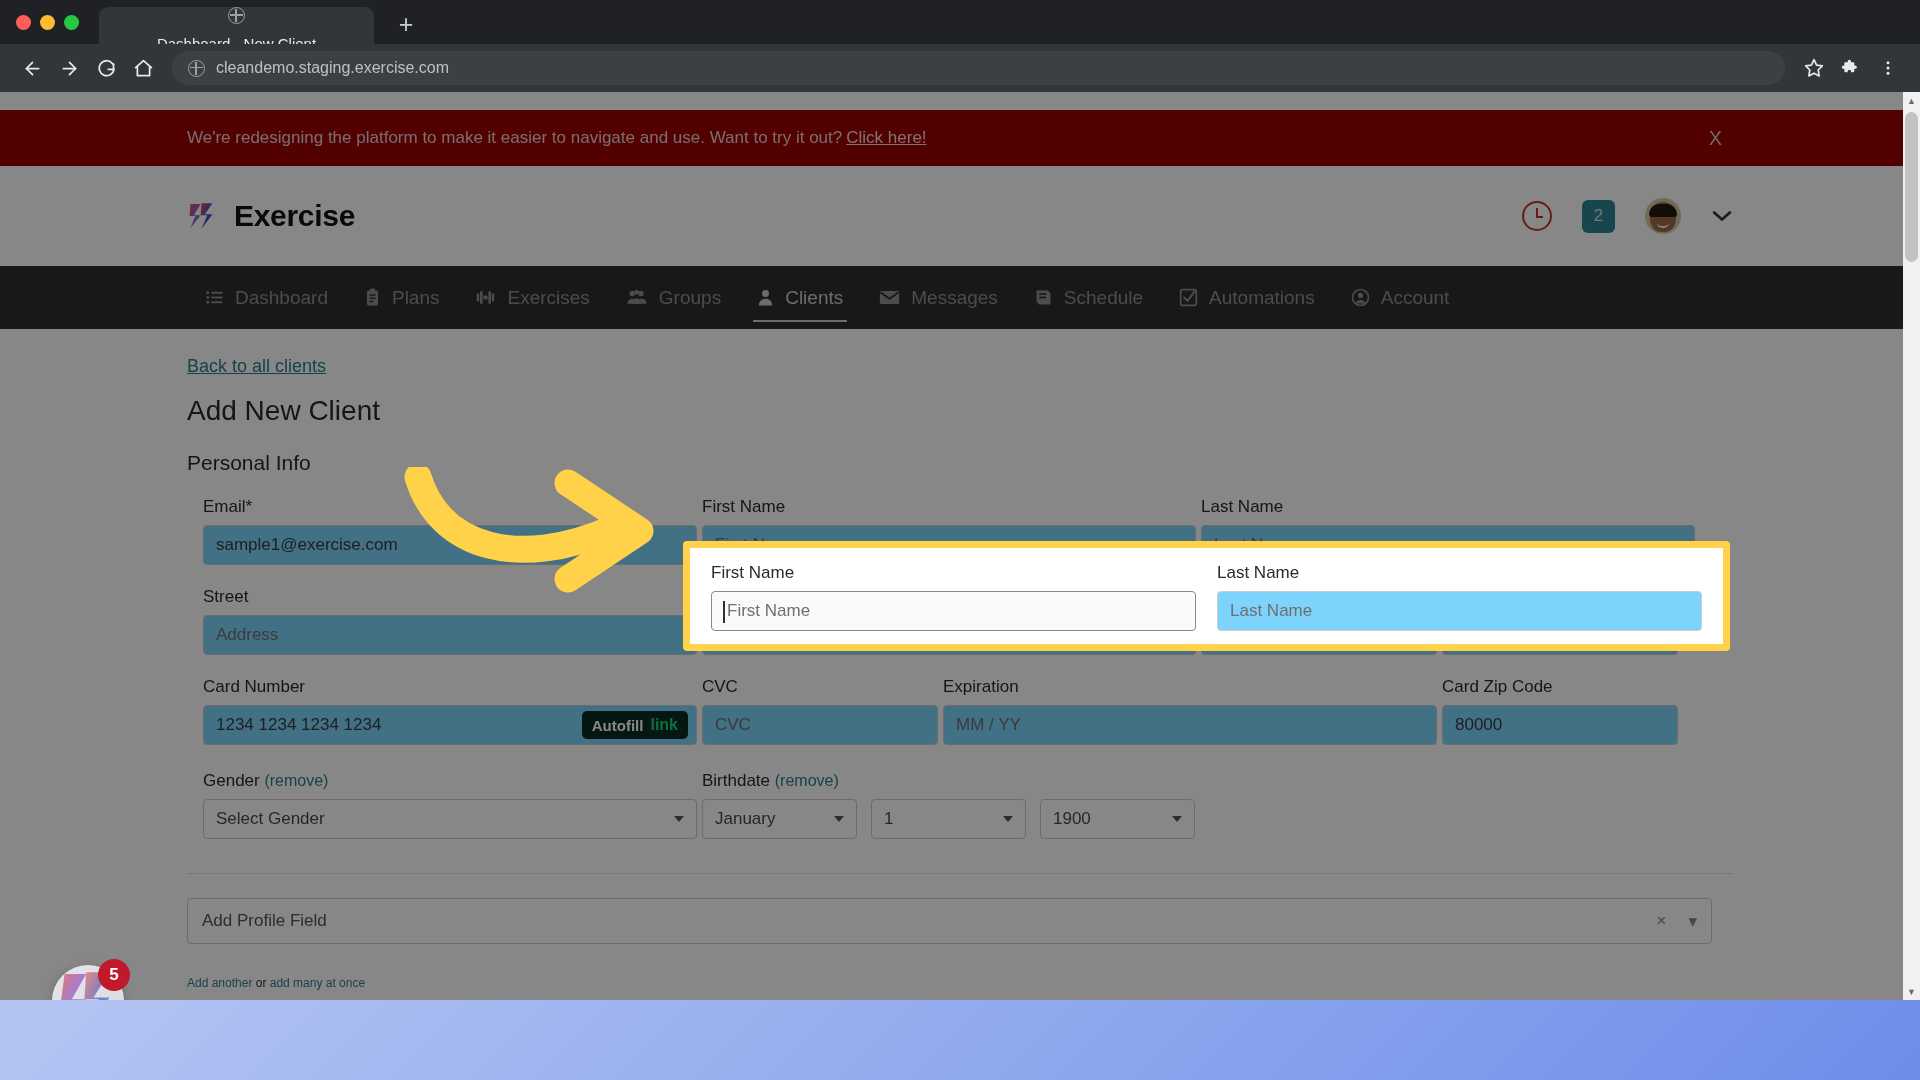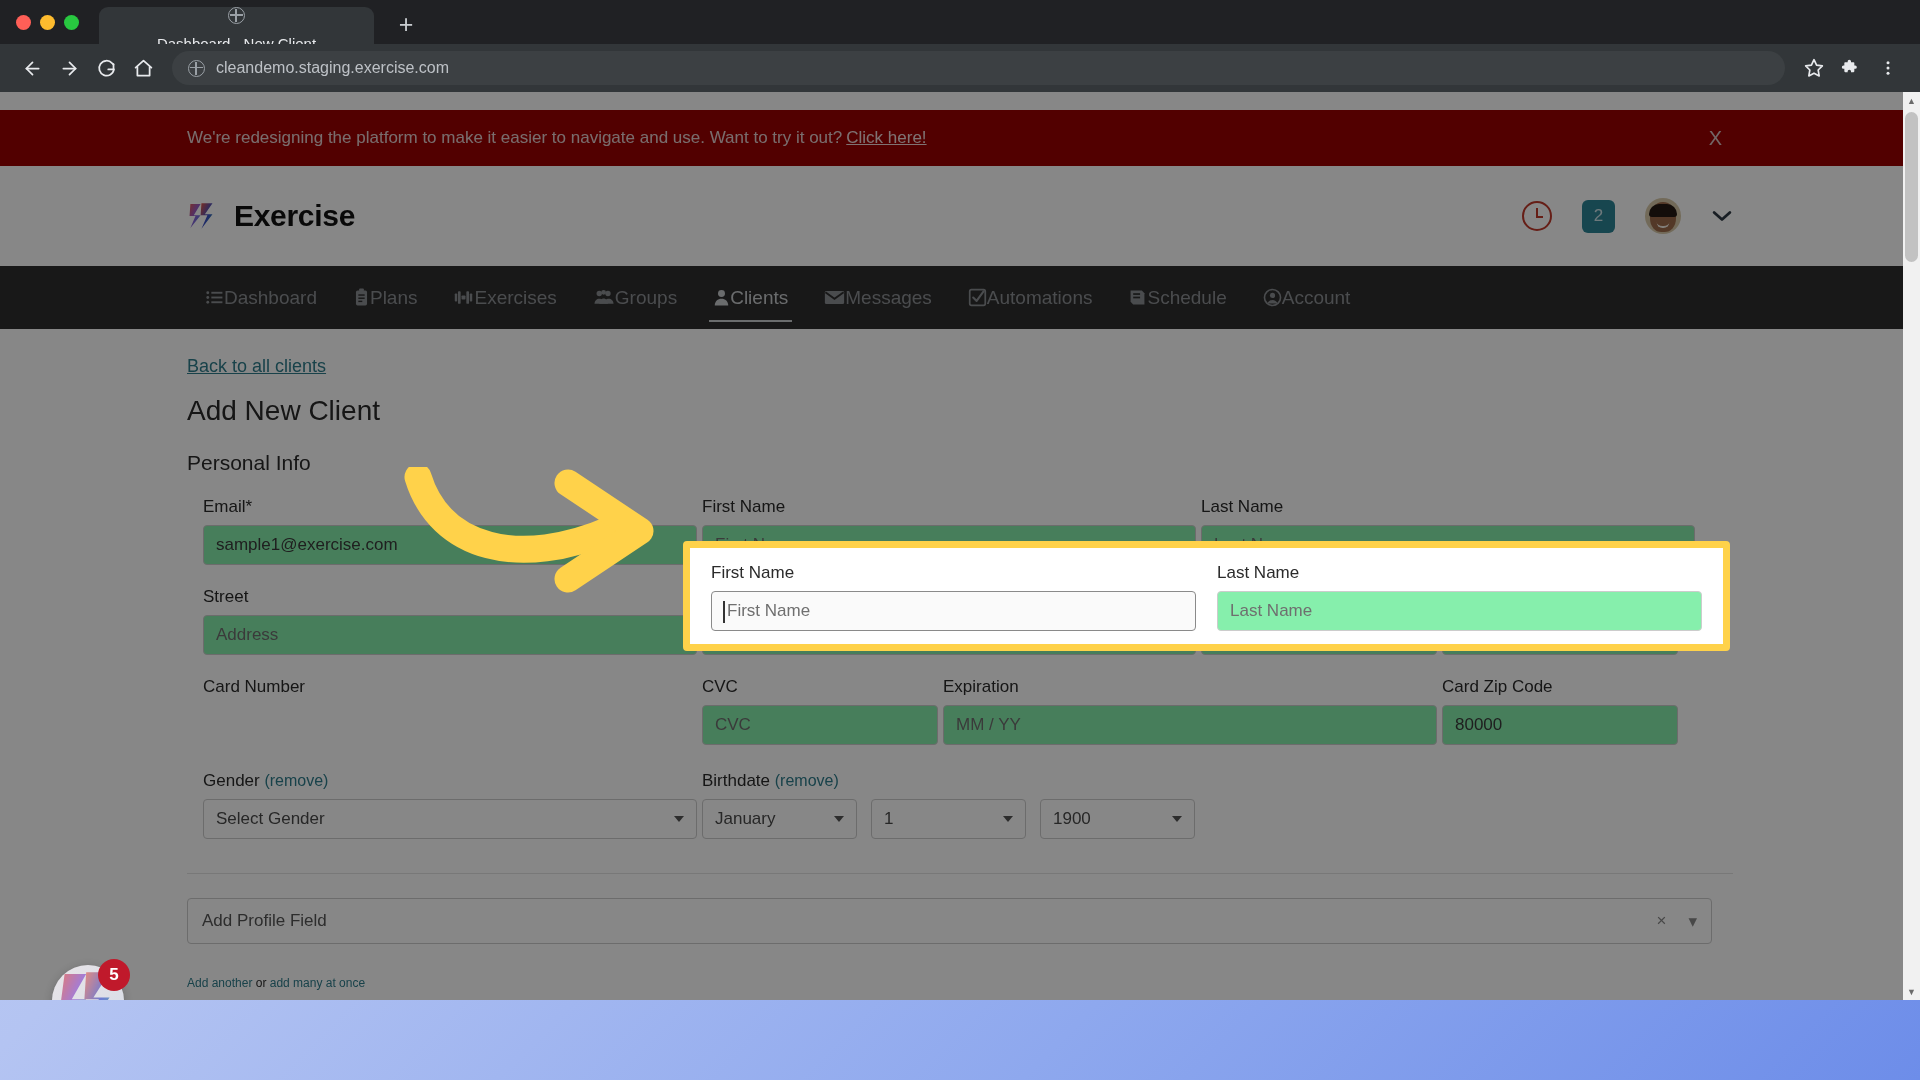--- a/index.html
+++ b/index.html
@@ -187,21 +187,21 @@
   }
   .chev { color: #2f3a44; font-size: 20px; }
 
   
   .navbar {
     height: 63px; background: #2e2e2e;
     display: flex; align-items: stretch;
     padding: 0 187px;
   }
   .nav-item {
-    display: flex; align-items: center; 
+    display: flex; align-items: center; gap: 11px;
     padding: 0 18px; color: #8d9094; font-size: 19px;
     position: relative;
   }
   .nav-item.active { color: #c9cccf; }
   .nav-item.active::after {
     content: ''; position: absolute;
     left: 14px; right: 14px; bottom: 7px;
     height: 2.3px; background: #c9cccf;
   }
   .nav-icon { display: flex; align-items: center; color: #8d9094; }
@@ -217,21 +217,21 @@
   .section-title { font-size: 21px; color: #2b2b2b; margin-top: 24px; font-weight: 400; }
 
   .form-row { display: flex; gap: 5px; margin-top: 22px; margin-left: 16px; }
   .field { display: flex; flex-direction: column; }
   .field-label {
     font-size: 17px; color: #2b2b2b; margin-bottom: 8px;
   }
   .field-label .remove { color: #2f7d8c; font-size: 16px; }
   .input {
     height: 40px; border: 1px solid #ccc; border-radius: 4px;
-    background: #86efac; color: #6f6f6f; font-size: 17px;
+    background: #7dd3fc; color: #6f6f6f; font-size: 17px;
     display: flex; align-items: center; padding: 0 12px;
     position: relative;
   }
   .input.filled { color: #3b3b3b; }
   .input.focused {
     border-color: #8a8a8a; background: #fafafa;
   }
   .caret {
     position: absolute; left: 11px; top: 9px;
     width: 1.5px; height: 22px; background: #333;
@@ -495,36 +495,36 @@
         <span class="nav-icon">
             <svg width="21" height="17" viewBox="0 0 24 18" fill="#8d9094">
               <rect x="1" y="1.5" width="22" height="15" rx="1.6"></rect>
               <path d="M1.6 3 L12 10.5 L22.4 3" fill="none" stroke="#2e2e2e" stroke-width="2.2"></path>
             </svg>
           </span>
         <span>Messages</span>
       </div>
       <div class="nav-item">
         <span class="nav-icon">
-            <svg width="19" height="19" viewBox="0 0 22 22" fill="none" stroke="#8d9094" stroke-width="2">
-              <rect x="2" y="2" width="18" height="18" rx="2"></rect>
-              <polyline points="6 11 10 15 18 4" stroke-width="2.4" stroke-linecap="round" stroke-linejoin="round"></polyline>
-            </svg>
-          </span>
-        <span>Automations</span>
-      </div>
-      <div class="nav-item">
-        <span class="nav-icon">
             <svg width="19" height="19" viewBox="0 0 22 22" fill="#8d9094">
               <path d="M3 3h13l3 3v13H6l-3-3z"></path>
               <path d="M6 6h8v2H6z" fill="#2e2e2e"></path>
               <path d="M6 10h8v2H6z" fill="#2e2e2e"></path>
             </svg>
           </span>
         <span>Schedule</span>
+      </div>
+      <div class="nav-item">
+        <span class="nav-icon">
+            <svg width="19" height="19" viewBox="0 0 22 22" fill="none" stroke="#8d9094" stroke-width="2">
+              <rect x="2" y="2" width="18" height="18" rx="2"></rect>
+              <polyline points="6 11 10 15 18 4" stroke-width="2.4" stroke-linecap="round" stroke-linejoin="round"></polyline>
+            </svg>
+          </span>
+        <span>Automations</span>
       </div>
       <div class="nav-item">
         <span class="nav-icon">
             <svg width="19" height="19" viewBox="0 0 22 22" fill="none" stroke="#8d9094" stroke-width="1.9">
               <circle cx="11" cy="11" r="9.3"></circle>
               <circle cx="11" cy="8.6" r="3" fill="#8d9094" stroke="none"></circle>
               <path d="M5 18c1.2-2.8 3.4-4.2 6-4.2s4.8 1.4 6 4.2" fill="#8d9094" stroke="none"></path>
             </svg>
           </span>
         <span>Account</span>
@@ -569,20 +569,27 @@
         <div class="field" style="width:236px">
           <span class="field-label">Zip Code</span>
           <div class="input">Zip Code</div>
         </div>
       </div>
 
       
       <div class="form-row">
         <div class="field" style="width:494px">
           <span class="field-label">Card Number</span>
+          <div class="input filled">
+            <span>1234 1234 1234 1234</span>
+            <span class="autofill-chip">
+              <span class="af">Autofill</span>
+              <span class="lk">link</span>
+            </span>
+          </div>
         </div>
         <div class="field" style="width:236px">
           <span class="field-label">CVC</span>
           <div class="input">CVC</div>
         </div>
         <div class="field" style="width:494px">
           <span class="field-label">Expiration</span>
           <div class="input">MM / YY</div>
         </div>
         <div class="field" style="width:236px">

